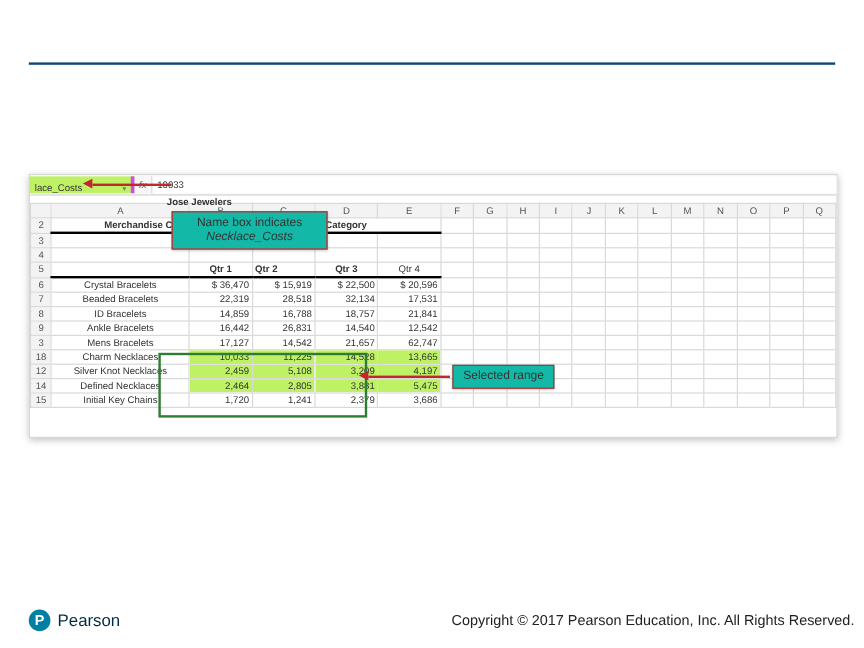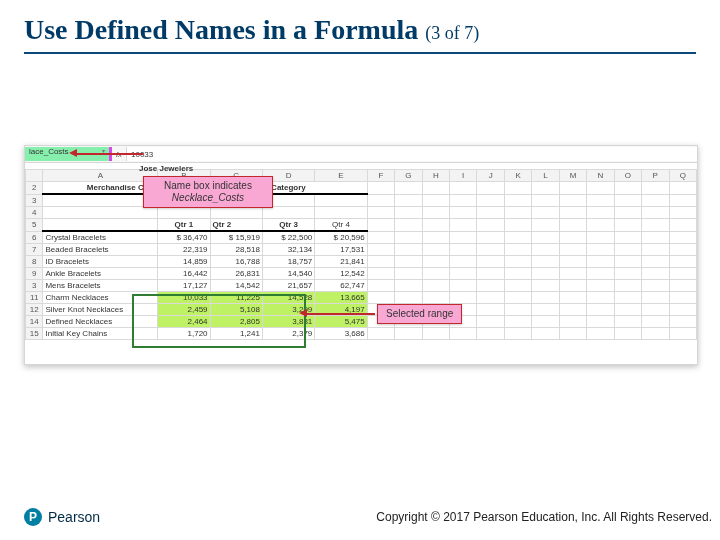--- a/index.html
+++ b/index.html
@@ -60,25 +60,25 @@
     height: 16px;
     border-bottom: 1px solid #d6d6d6;
     background: #f7f7f7;
     position: relative;
   }
   .namebox {
     width: 76px;
     height: 14px;
     border-right: 3px solid #d946ef;
     display: flex;
-    align-items: flex-start;
+    align-items: flex-end;
     padding: 0 4px;
     font-size: 8px;
     color: #333;
-    background: #86efac;
+    background: #bef264;
     position: relative;
   }
   .namebox .caret {
     margin-left: auto;
     font-size: 6px;
     color: #777;
   }
   .fx {
     width: 14px;
     text-align: center;
@@ -132,42 +132,42 @@
   table.grid th.rowhead {
     width: 14px;
     text-align: center;
   }
   table.grid td.rowhead {
     background: #f3f3f3;
     text-align: center;
     color: #555;
     width: 14px;
   }
-  .colA { width: 92px; text-align: left; }
+  .colA { width: 92px; text-align: center; }
   .colB, .colC, .colD, .colE { width: 42px; text-align: right; }
   .header-merge {
     font-weight: bold;
     text-align: center;
     border-bottom: 2px solid #000 !important;
   }
   .sel {
     background: #bef264;
     position: relative;
   }
   
   .sel-outline {
     position: absolute;
     border: 2px solid #2f7d32;
     pointer-events: none;
   }
 
   
   .callout {
     position: absolute;
-    background: #f9a8d4;
+    background: #14b8a6;
     border: 1.5px solid #c1272d;
     padding: 3px 8px;
     font-size: 10px;
     line-height: 12px;
     text-align: center;
     color: #333;
     box-shadow: 0 1px 2px rgba(0,0,0,0.2);
   }
   .arrow-line {
     position: absolute;
@@ -211,24 +211,20 @@
     justify-content: center;
     margin-right: 6px;
     font-size: 12px;
   }
 </style>
 </head>
 <body>
 
 <div class="slide">
 
-  <div class="title">
-    <span>Use Defined Names in a Formula</span>
-    <span class="pager">(3 of 7)</span>
-  </div>
   <div class="underline"></div>
 
   <div class="excel">
 
     <div class="namebox-row">
       <div class="namebox">
         <span>lace_Costs</span>
         <span class="caret">▾</span>
       </div>
       <div class="fx">fx</div>
@@ -459,21 +455,21 @@
             <td></td>
             <td></td>
             <td></td>
             <td></td>
             <td></td>
             <td></td>
             <td></td>
             <td></td>
           </tr>
           <tr>
-            <td class="rowhead">11</td>
+            <td class="rowhead">18</td>
             <td class="colA">Charm Necklaces</td>
             <td class="colB sel">10,033</td>
             <td class="colC sel">11,225</td>
             <td class="colD sel">14,528</td>
             <td class="colE sel">13,665</td>
             <td></td>
             <td></td>
             <td></td>
             <td></td>
             <td></td>

